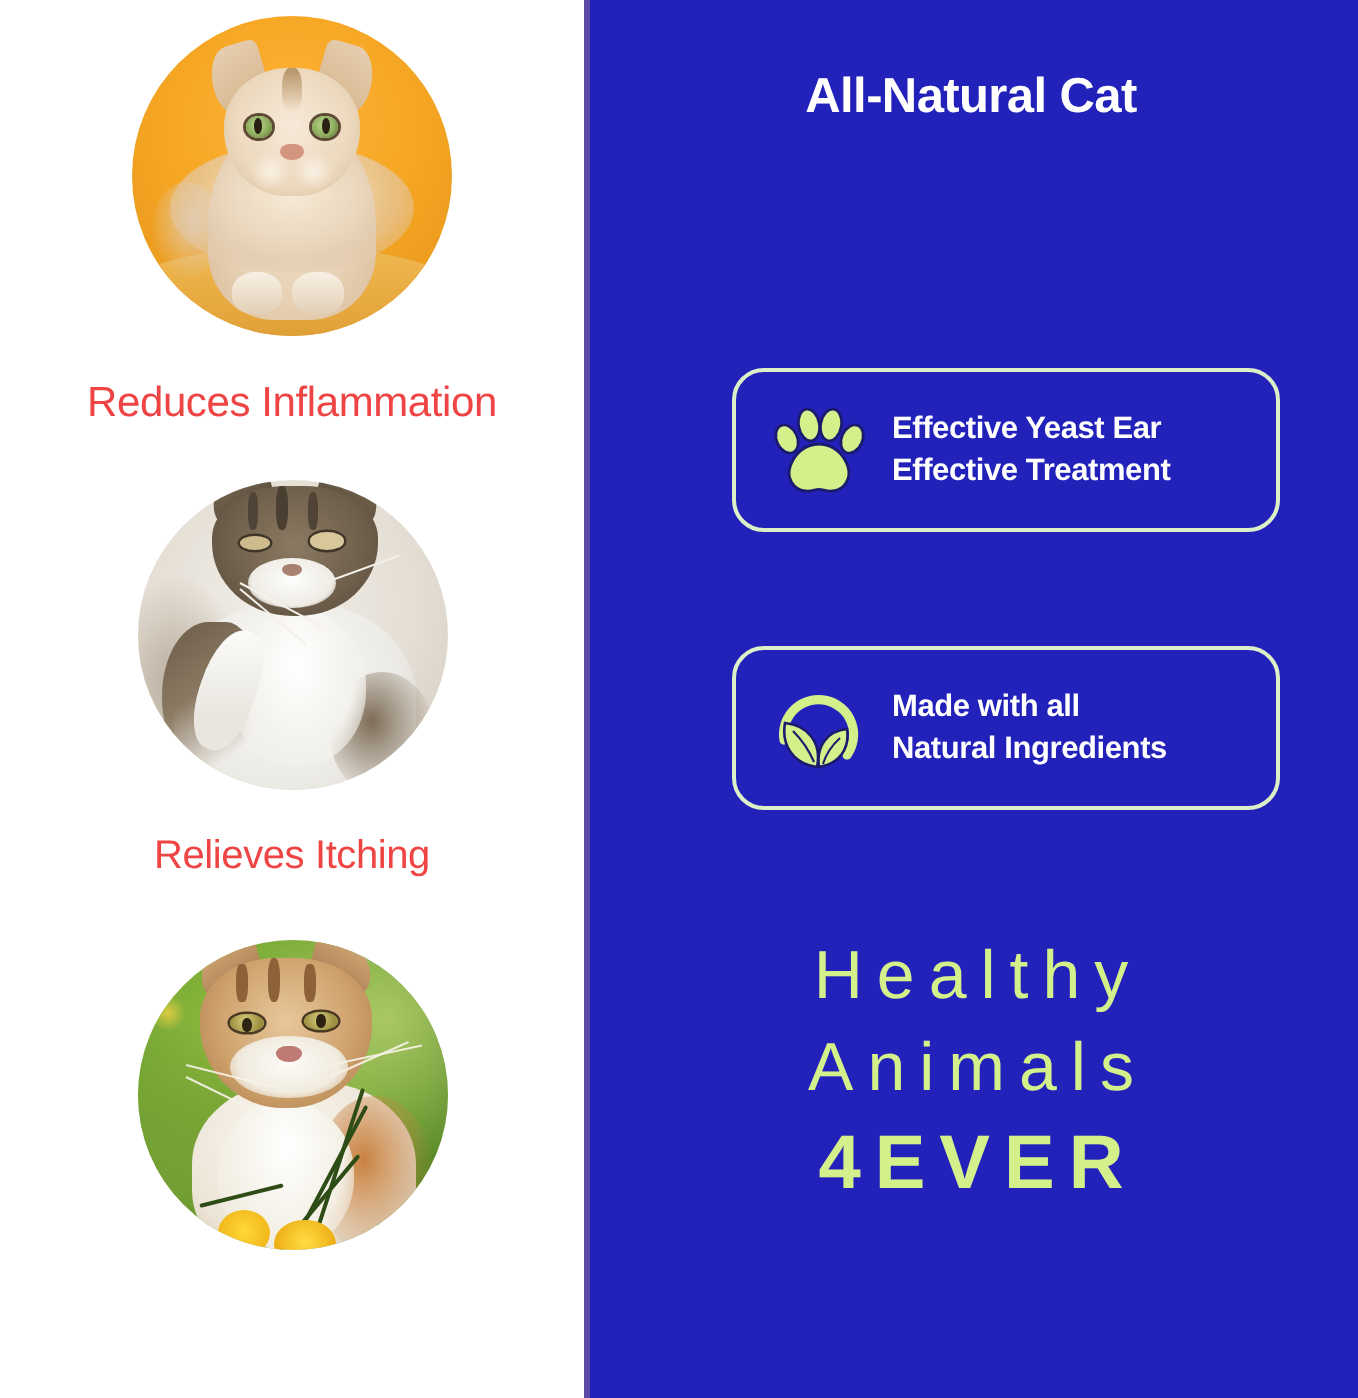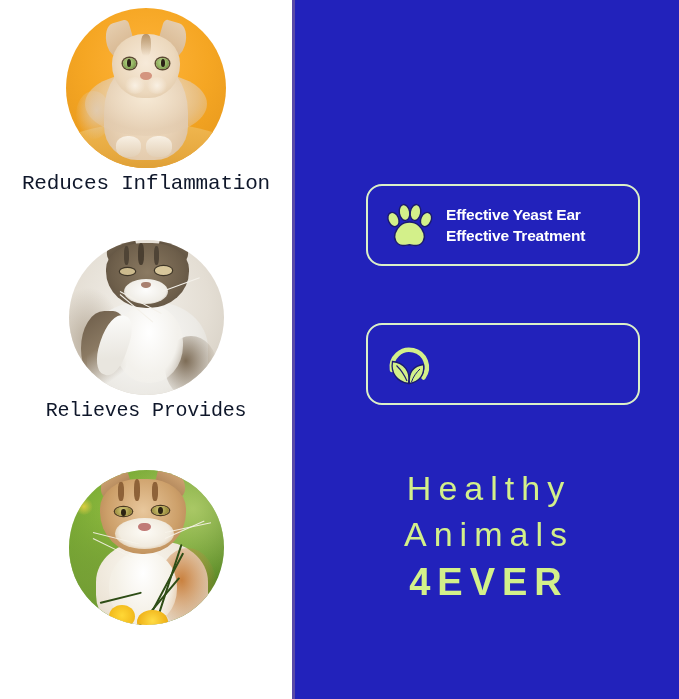--- a/index.html
+++ b/index.html
@@ -46,27 +46,26 @@
     margin: 0 auto;
     overflow: hidden;
     position: relative;
   }
   .feature-2 .circle-photo,
   .feature-3 .circle-photo {
     width: 155px;
     height: 155px;
   }
   .feature-caption {
-    margin-top: 4px;
+    margin-top: 22px;
     font-size: 21px;
-    color: #0f172a;
+    color: #ef4444;
     letter-spacing: -0.2px;
     font-weight: 400;
     line-height: 1.15;
-    font-family: Liberation Mono, monospace;
   }
   .feature-2 .feature-caption { font-size: 20px; }
   .feature-3 .feature-caption { font-size: 21px; }
 
   
   .ph { position:absolute; inset:0; }
 
   
   .p1-bg { background: radial-gradient(circle at 50% 35%, #ffb43a 0%, #f5a623 48%, #e2931a 100%); }
   .p1-blanket { position:absolute; left:-10%; bottom:-6%; width:120%; height:34%;
@@ -340,21 +339,21 @@
         <div class="p2-strp3"></div>
         <div class="p2-strp4"></div>
         <div class="p2-muzzle"></div>
         <div class="p2-eyeL"></div>
         <div class="p2-eyeR"></div>
         <div class="p2-nose"></div>
         <div class="p2-wh1"></div>
         <div class="p2-wh2"></div>
         <div class="p2-wh3"></div>
       </div>
-      <div class="feature-caption">Relieves Provides</div>
+      <div class="feature-caption">Relieves Itching</div>
     </div>
 
     <div class="feature feature-3">
       <div class="circle-photo">
         <div class="ph p3-bg"></div>
         <div class="p3-blur"></div>
         <div class="p3-fl3"></div>
         <div class="p3-body"></div>
         <div class="p3-bodyOr"></div>
         <div class="p3-chest"></div>
@@ -382,20 +381,21 @@
         <div class="p3-fl2"></div>
       </div>
     </div>
 
   </div>
 
   <div class="right-panel">
     <div class="panel-edge"></div>
 
     <div class="headline">
+      <span class="hl-line">All-Natural Cat</span>
     </div>
 
     <div class="badge badge-1">
       <span class="badge-icon">
         <svg width="52" height="50" viewBox="0 0 52 50" aria-hidden="true">
           <g fill="#d3f08a" stroke="#1b1b6e" stroke-width="1.4">
             <ellipse cx="10.5" cy="19.5" rx="5.2" ry="7.4" transform="rotate(-24 10.5 19.5)"></ellipse>
             <ellipse cx="21.5" cy="12.5" rx="5.2" ry="8" transform="rotate(-10 21.5 12.5)"></ellipse>
             <ellipse cx="32.5" cy="12.5" rx="5.2" ry="8" transform="rotate(10 32.5 12.5)"></ellipse>
             <ellipse cx="43" cy="19.5" rx="5.2" ry="7.4" transform="rotate(24 43 19.5)"></ellipse>
@@ -414,20 +414,24 @@
         <svg width="52" height="50" viewBox="0 0 52 50" aria-hidden="true">
           <path d="M9 31a17.5 17.5 0 1 1 31.5 7.5" fill="none" stroke="#d3f08a" stroke-width="4.6" stroke-linecap="round"></path>
           <g fill="#d3f08a" stroke="#1b1b6e" stroke-width="1.3">
             <path d="M25.5 44.5C14 43 7.5 34 9.5 22.5c11.5 1 18.5 10 16 22z"></path>
             <path d="M26.5 44.5c10-1.5 15.5-9 14-19-10 1-15.5 8.5-14 19z"></path>
           </g>
           <path d="M13.5 26.5c4 4 8 9.5 10.5 15.5" fill="none" stroke="#1b1b6e" stroke-width="1.1"></path>
           <path d="M37 30c-3.5 3.2-7 8-8.5 13" fill="none" stroke="#1b1b6e" stroke-width="1"></path>
         </svg>
       </span>
+      <span class="badge-text">
+        <span class="bt-line">Made with all</span>
+        <span class="bt-line">Natural Ingredients</span>
+      </span>
     </div>
 
     <div class="brand">
       <span class="brand-light">Healthy</span>
       <span class="brand-light">Animals</span>
       <span class="brand-bold">4EVER</span>
     </div>
 
   </div>
 </div>

